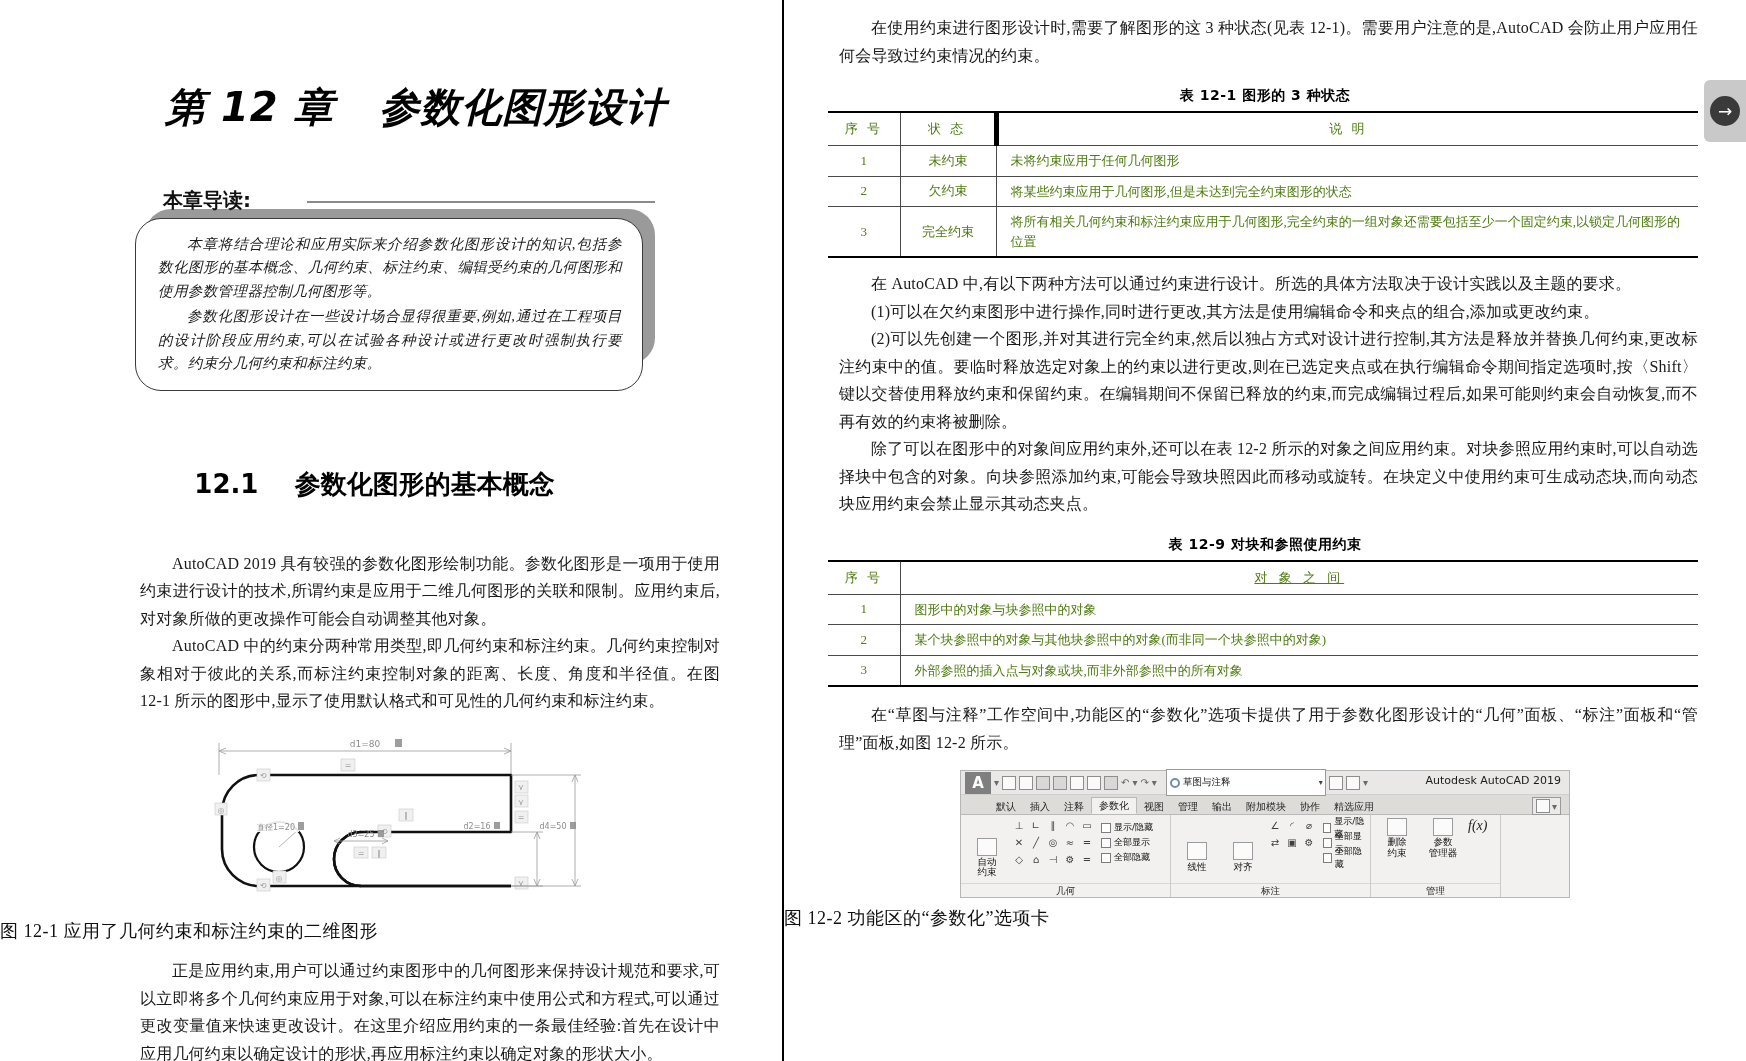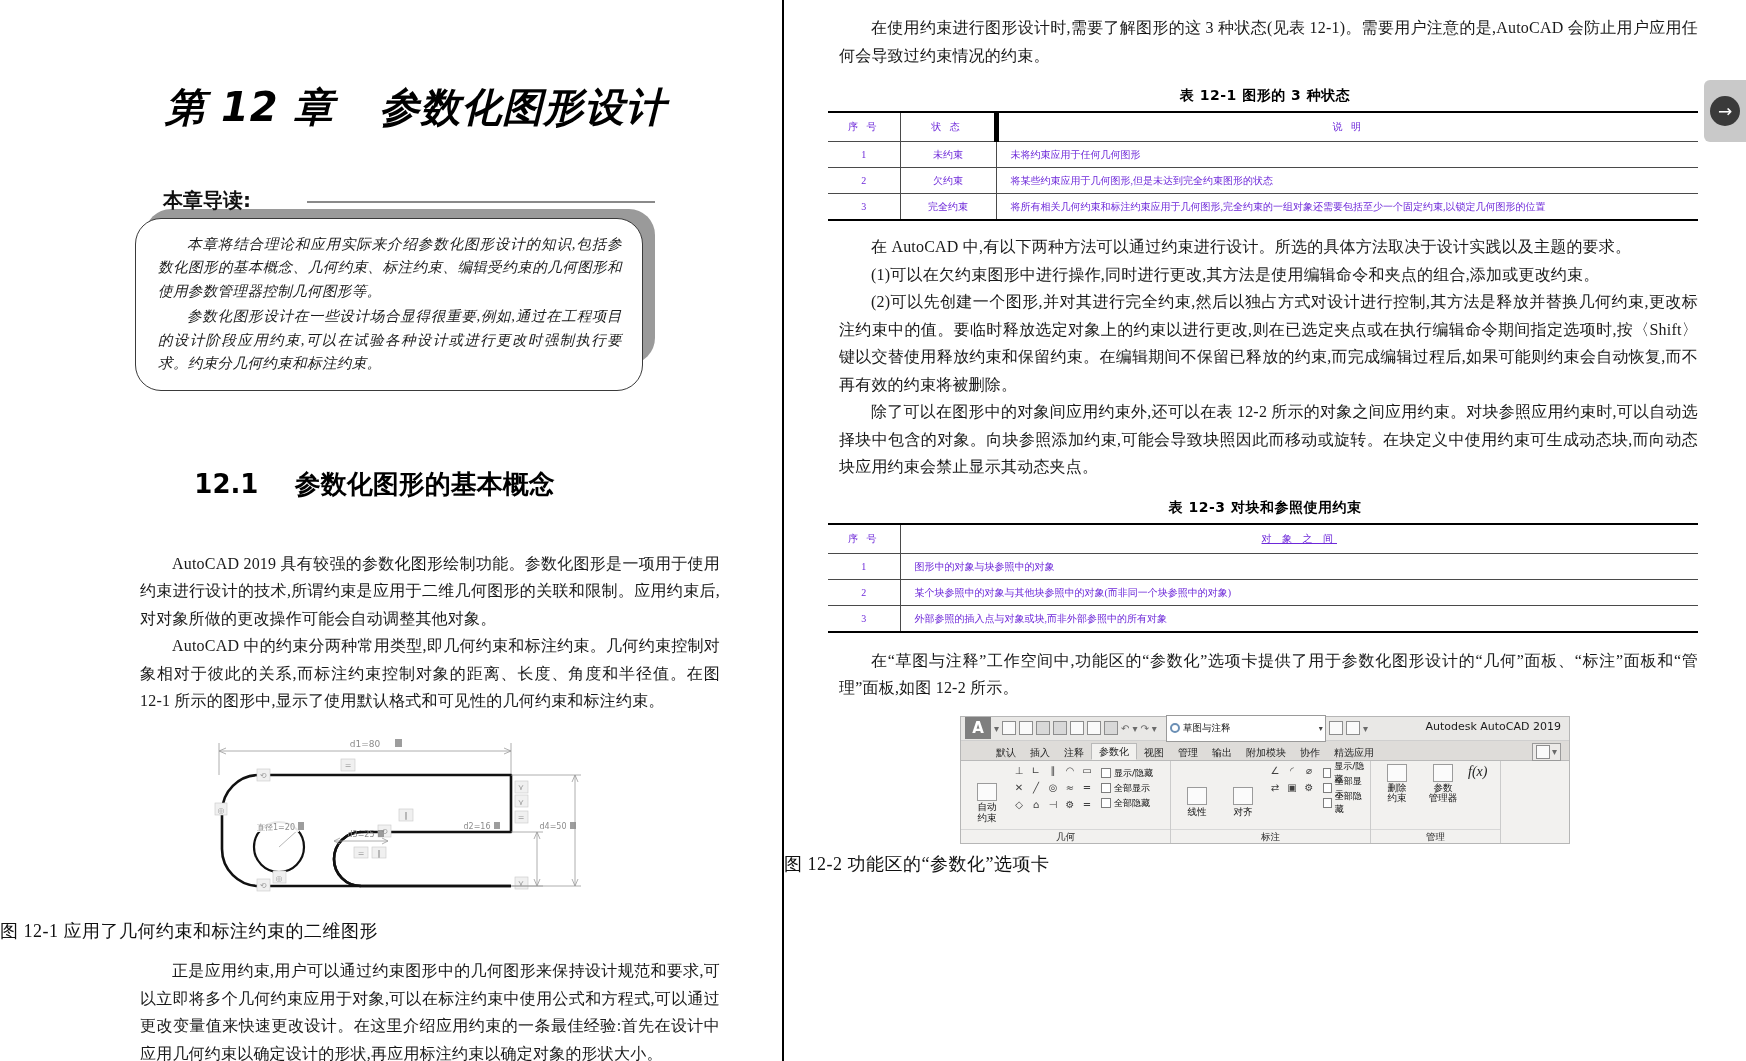--- a/index.html
+++ b/index.html
@@ -120,22 +120,22 @@
     font-family:"DejaVu Sans", sans-serif;
     font-weight:bold; font-size:14px;
     text-align:center; margin:18px 0 6px 0; color:#000;
     letter-spacing:0.5px;
   }
   table.doc-table {
     border-collapse:collapse;
     width:calc(100% - 92px);
     margin:0 48px 4px 44px;
     font-family:"Liberation Serif", serif;
-    font-size:10px;
-    color:#6d28d9;
+    font-size:13px;
+    color:#4d7c0f;
   }
   table.doc-table th, table.doc-table td {
     border:none;
     border-bottom:1px solid #4a4a4a;
     padding:5px 8px;
     vertical-align:middle;
   }
   table.doc-table thead th {
     border-top:2.5px solid #000;
     border-bottom:1px solid #4a4a4a;
@@ -376,21 +376,21 @@
           <td class="c-desc">将所有相关几何约束和标注约束应用于几何图形,完全约束的一组对象还需要包括至少一个固定约束,以锁定几何图形的位置</td>
         </tr>
       </tbody>
     </table>
 
     <p class="body-p" style="margin-top:12px;">在 AutoCAD 中,有以下两种方法可以通过约束进行设计。所选的具体方法取决于设计实践以及主题的要求。</p>
     <p class="body-p">(1)可以在欠约束图形中进行操作,同时进行更改,其方法是使用编辑命令和夹点的组合,添加或更改约束。</p>
     <p class="body-p">(2)可以先创建一个图形,并对其进行完全约束,然后以独占方式对设计进行控制,其方法是释放并替换几何约束,更改标注约束中的值。要临时释放选定对象上的约束以进行更改,则在已选定夹点或在执行编辑命令期间指定选项时,按〈Shift〉键以交替使用释放约束和保留约束。在编辑期间不保留已释放的约束,而完成编辑过程后,如果可能则约束会自动恢复,而不再有效的约束将被删除。</p>
     <p class="body-p">除了可以在图形中的对象间应用约束外,还可以在表 12-2 所示的对象之间应用约束。对块参照应用约束时,可以自动选择块中包含的对象。向块参照添加约束,可能会导致块照因此而移动或旋转。在块定义中使用约束可生成动态块,而向动态块应用约束会禁止显示其动态夹点。</p>
 
-    <div class="table-title">表 12-3   对块和参照使用约束</div>
+    <div class="table-title">表 12-9   对块和参照使用约束</div>
     <table class="doc-table">
       <thead>
         <tr>
           <th class="c-num">序  号</th>
           <th class="c-desc" style="text-align:center;letter-spacing:4px;text-decoration:underline;">对 象 之 间</th>
         </tr>
       </thead>
       <tbody>
         <tr>
           <td class="c-num">1</td>

